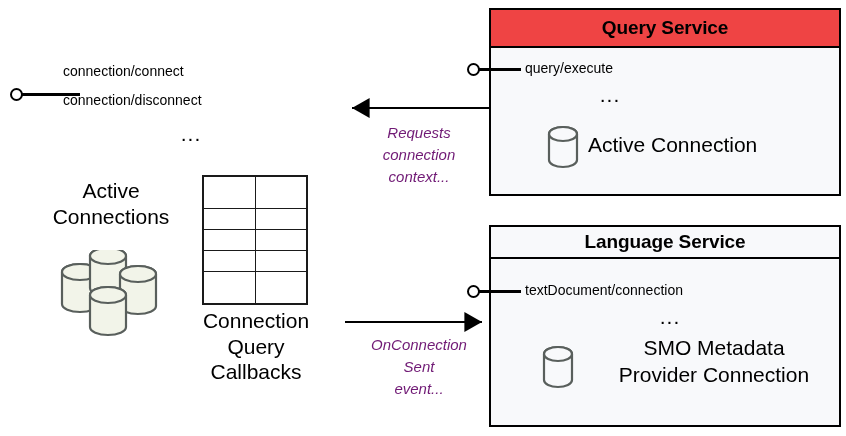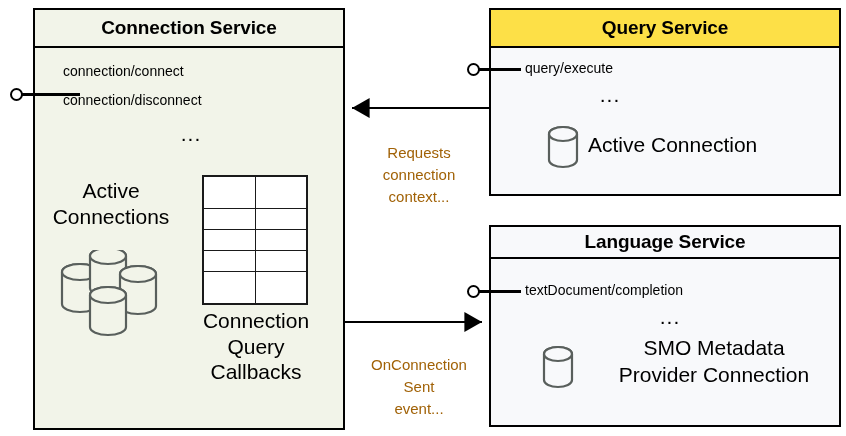--- a/index.html
+++ b/index.html
@@ -58,21 +58,21 @@
   #connection-service .box-title { height: 38px; background: #f2f4e9; }
   #connection-service .box-body { top: 38px; }
 
   #query-service {
     left: 489px;
     top: 8px;
     width: 352px;
     height: 188px;
     background: #f8f9fb;
   }
-  #query-service .box-title { height: 38px; background: #fde047; }
+  #query-service .box-title { height: 38px; background: #ef4444; }
   #query-service .box-body { top: 38px; }
 
   #language-service {
     left: 489px;
     top: 225px;
     width: 352px;
     height: 202px;
     background: #f8f9fb;
   }
   #language-service .box-title { height: 32px; background: #f8f9fb; }
@@ -98,24 +98,24 @@
     font-size: 21px;
     color: #000000;
     text-align: center;
     line-height: 1.22;
   }
 
   
   .edge-label {
     position: absolute;
     font-size: 15px;
-    color: #a16207;
+    font-style: italic;
+    color: #701a75;
     text-align: center;
     line-height: 1.45;
-    margin-top: 20px;
   }
 
   
   .conn-line {
     position: absolute;
     background: #000000;
   }
   .lollipop {
     position: absolute;
     box-sizing: border-box;
@@ -150,24 +150,20 @@
 
   
   .icon-db { position: absolute; }
   .icon-db-cluster { position: absolute; }
 </style>
 </head>
 <body>
 
 <div id="canvas">
 
-  <div class="box" id="connection-service">
-    <div class="box-title">Connection Service</div>
-    <div class="box-body"></div>
-  </div>
 
   <div class="op-text" style="left:63px; top:62px;">connection/connect</div>
   <div class="op-text" style="left:63px; top:91px;">connection/disconnect</div>
   <div class="ellipsis-line" style="left:63px; top:122px; width:256px;">...</div>
 
   <div class="label-text" style="left:40px; top:178px; width:142px;">Active Connections</div>
 
   <div class="icon-db-cluster" style="left:52px; top:250px;">
     <svg width="120" height="95" viewBox="0 0 120 95">
       <g fill="#f2f4e9" stroke="#595f5c" stroke-width="2.2">
@@ -230,21 +226,21 @@
       </g>
     </svg>
   </div>
   <div class="label-text" style="left:588px; top:132px; width:240px; text-align:left;">Active Connection</div>
 
   <div class="box" id="language-service">
     <div class="box-title">Language Service</div>
     <div class="box-body"></div>
   </div>
 
-  <div class="op-text" style="left:525px; top:281px;">textDocument/completion</div>
+  <div class="op-text" style="left:525px; top:281px;">textDocument/connection</div>
   <div class="ellipsis-line" style="left:525px; top:305px; width:290px;">...</div>
 
   <div class="icon-db" style="left:541px; top:344px;">
     <svg width="34" height="46" viewBox="0 0 34 46">
       <g fill="#f8f9fb" stroke="#595f5c" stroke-width="2.2">
         <path d="M3 10 a14 7 0 0 1 28 0 v26 a14 7 0 0 1 -28 0 z"></path>
         <ellipse cx="17" cy="10" rx="14" ry="7"></ellipse>
       </g>
     </svg>
   </div>

